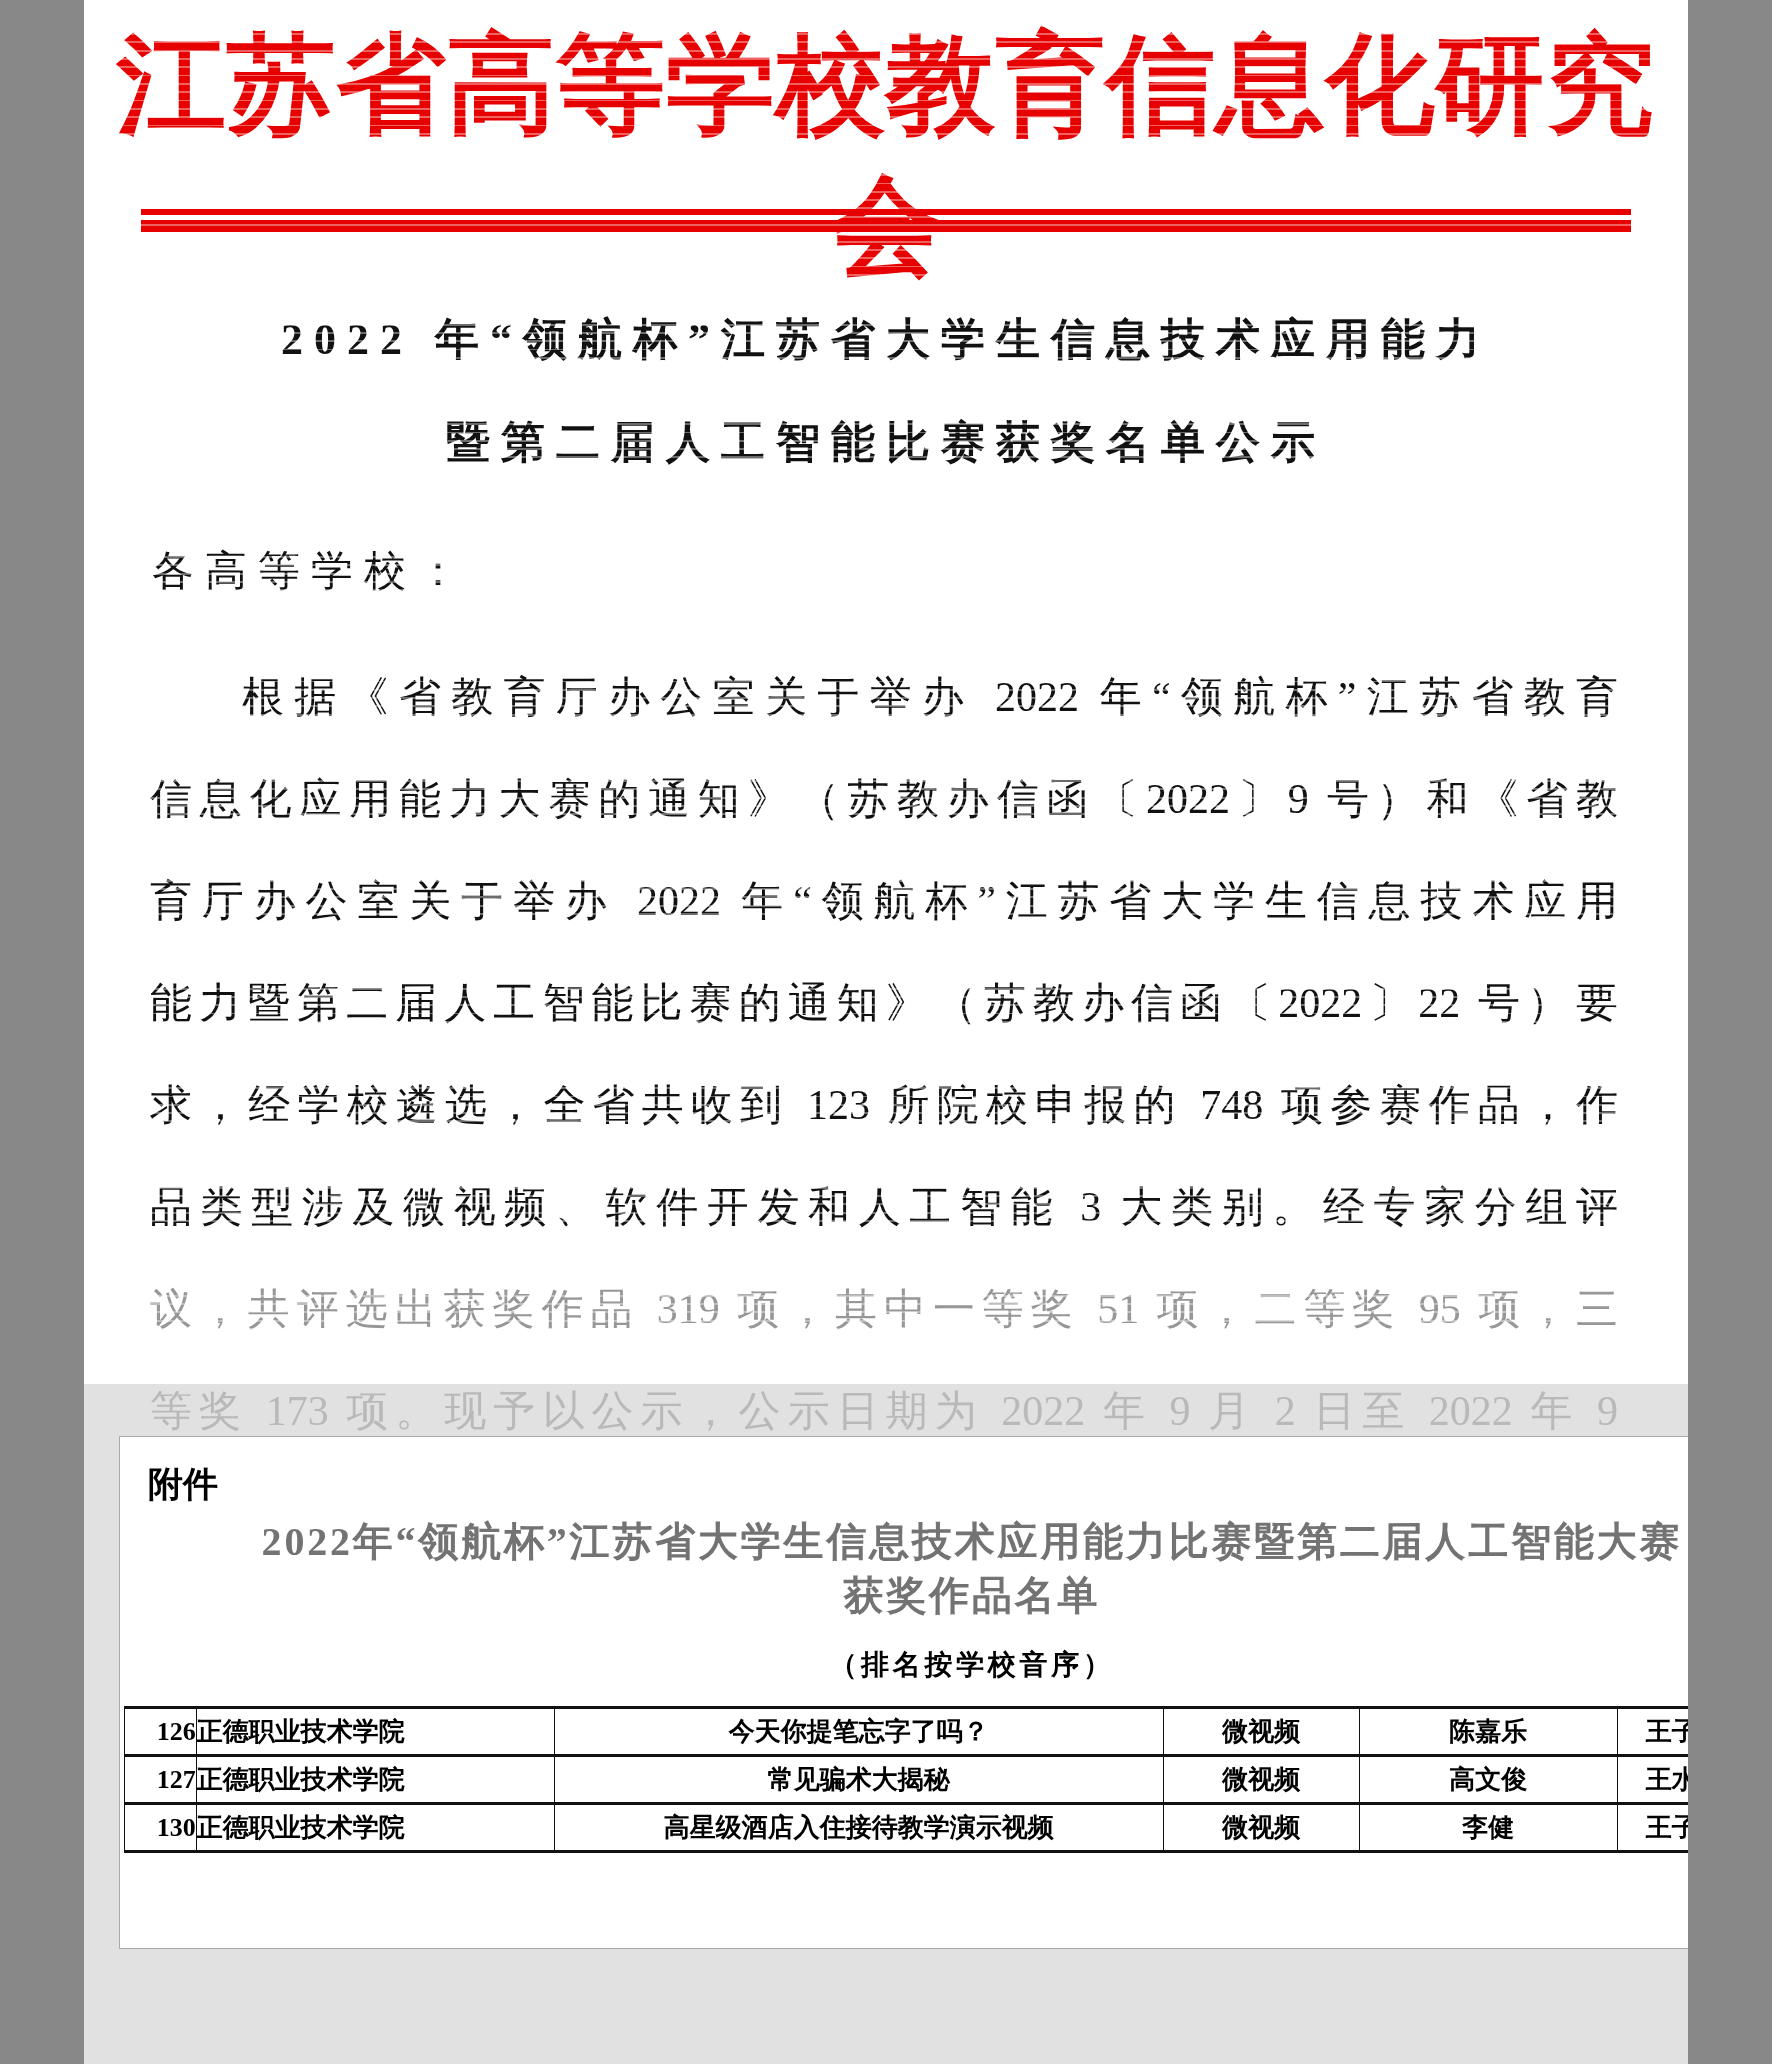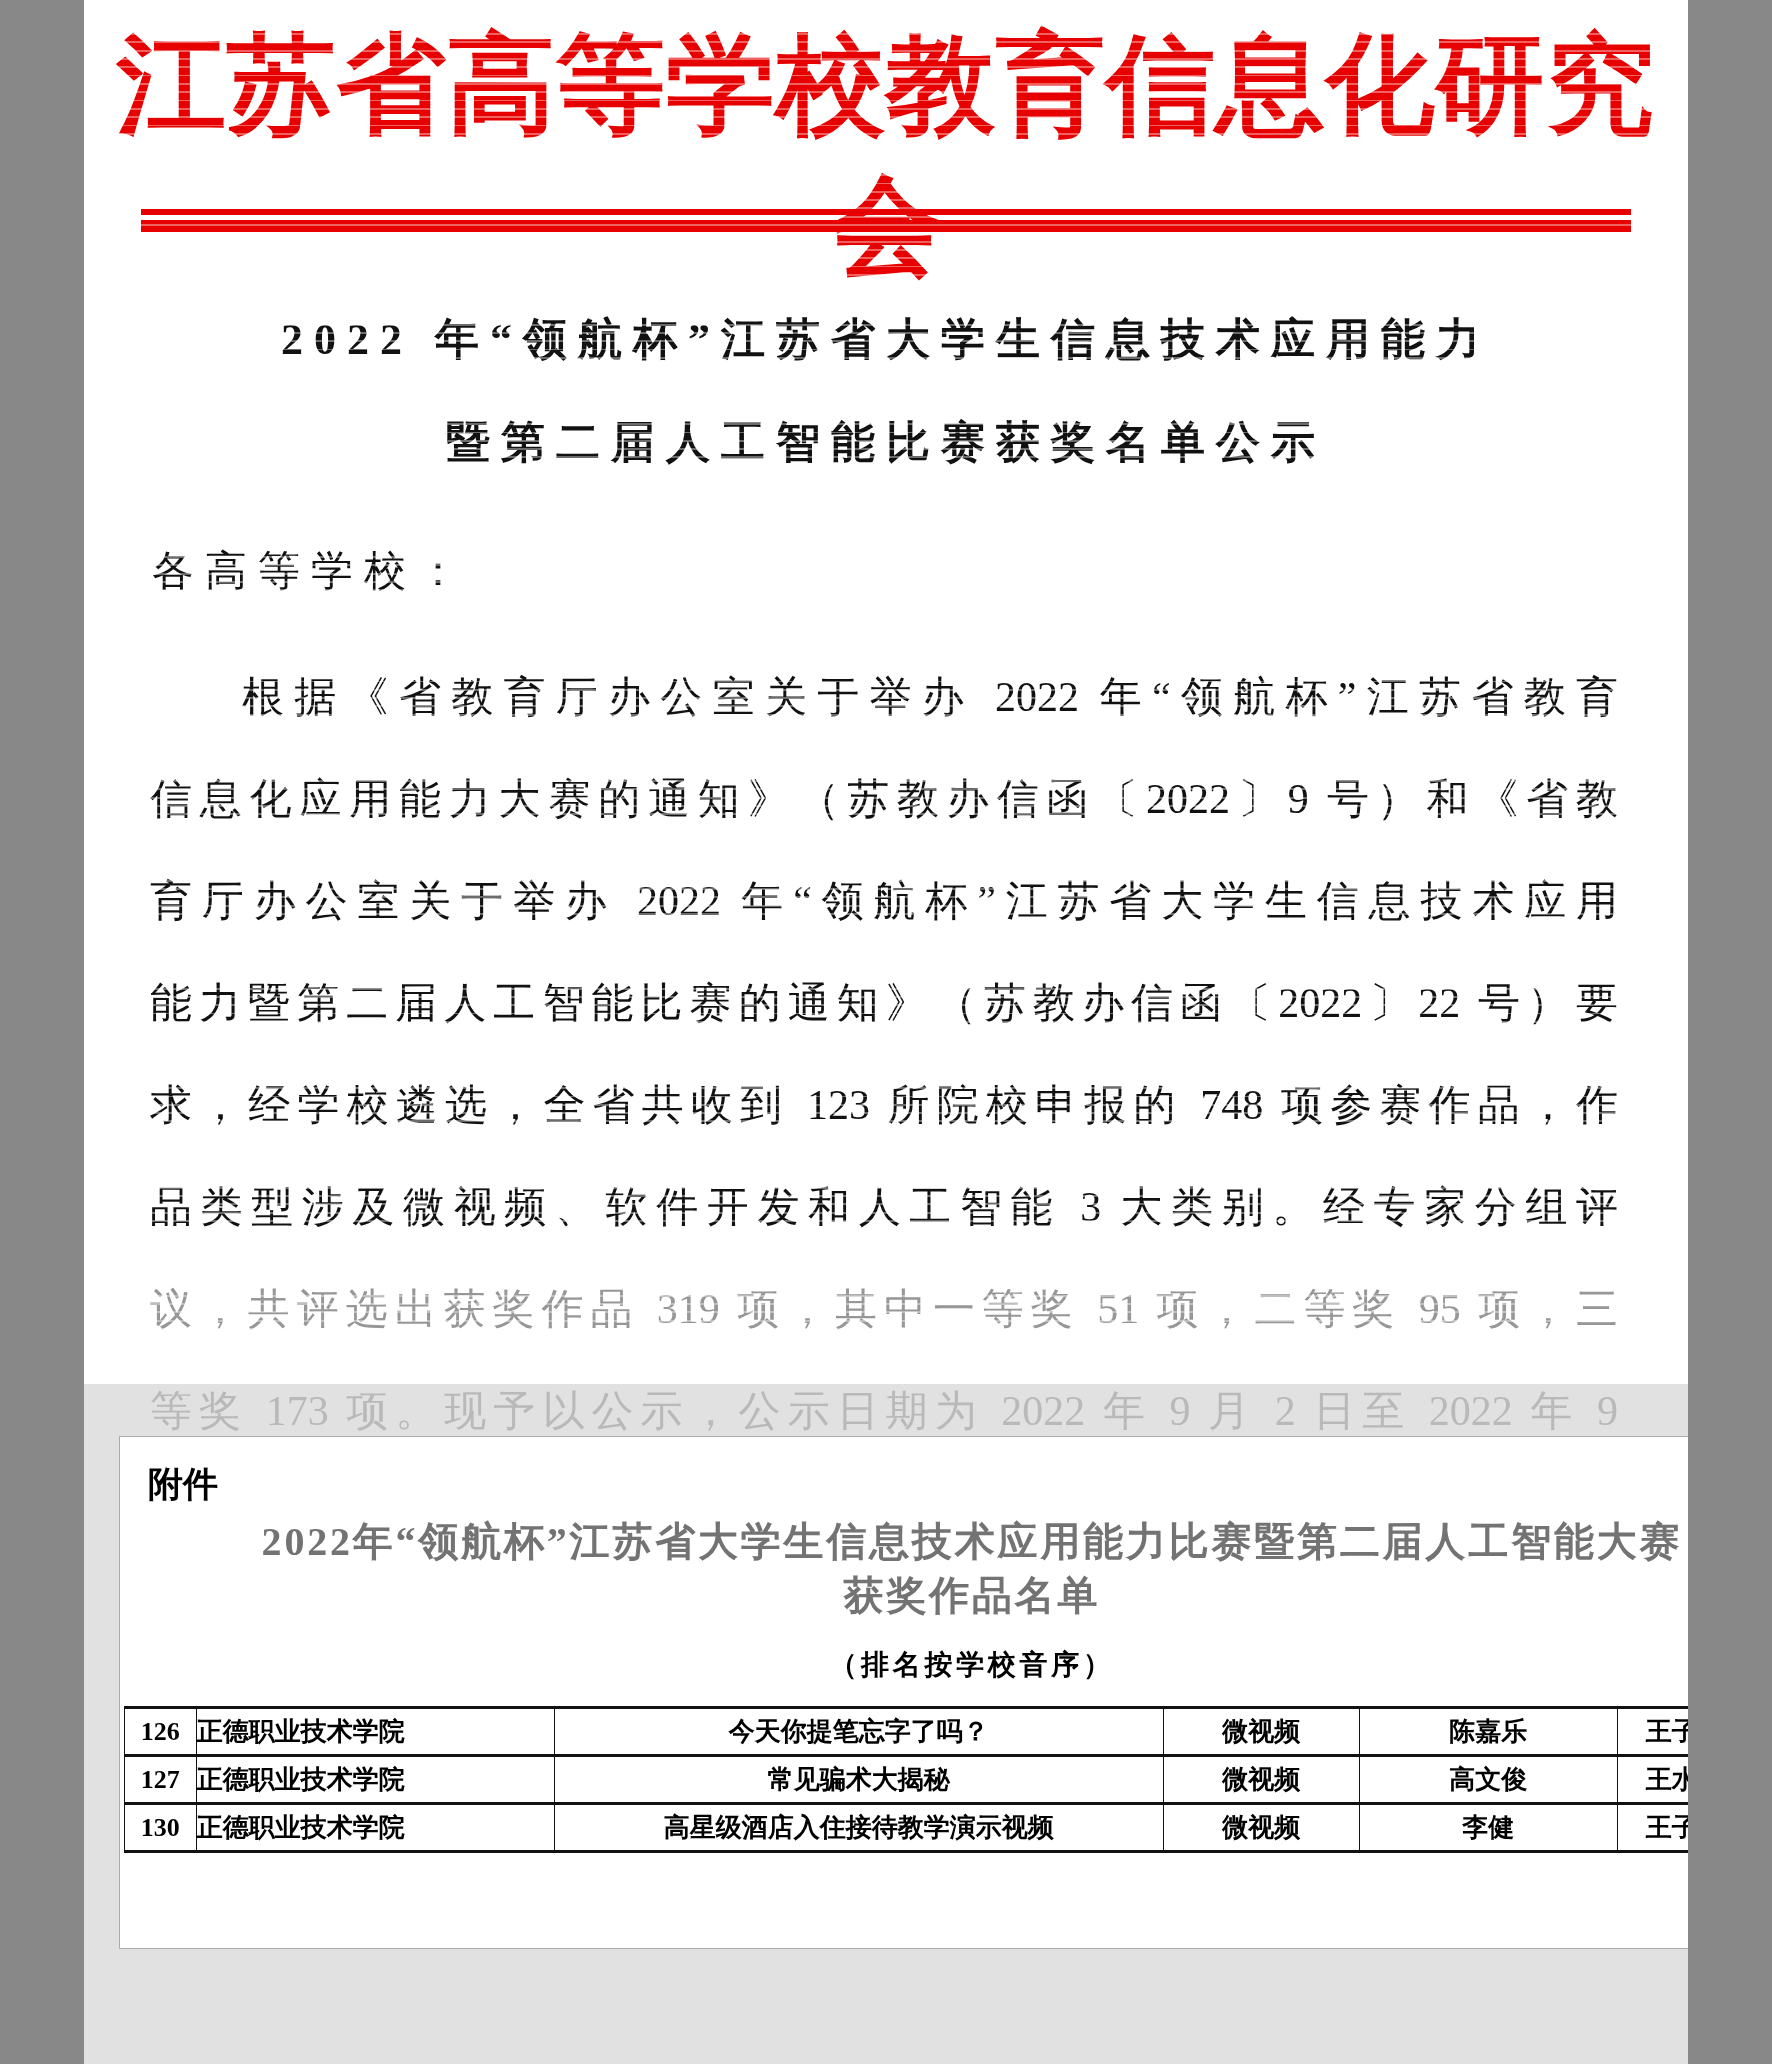--- a/index.html
+++ b/index.html
@@ -50,21 +50,21 @@
   
   table.award{position:absolute;left:3.7px;top:269px;border-collapse:collapse;table-layout:fixed;}
   col.c0{width:72px;}col.c1{width:358px;}col.c2{width:609px;}
   col.c3{width:196px;}col.c4{width:258px;}col.c5{width:135px;}
   table.award td{
     height:45px;border-left:1.8px solid #111;border-right:1.8px solid #111;
     border-top:3.7px solid #111;border-bottom:3.7px solid #111;
     font-size:26px;font-weight:bold;color:#000;vertical-align:middle;
     padding:0;overflow:hidden;white-space:nowrap;
   }
-  td.t-no{text-align:center;padding-left:7.4px;}
+  td.t-no{text-align:right;padding-left:7.4px;}
   td.t-school{text-align:left;padding-left:5.5px;}
   td.t-center{text-align:center;}
 </style>
 </head>
 <body>
 
 <div class="page">
 
   <div class="lower"></div>
 

